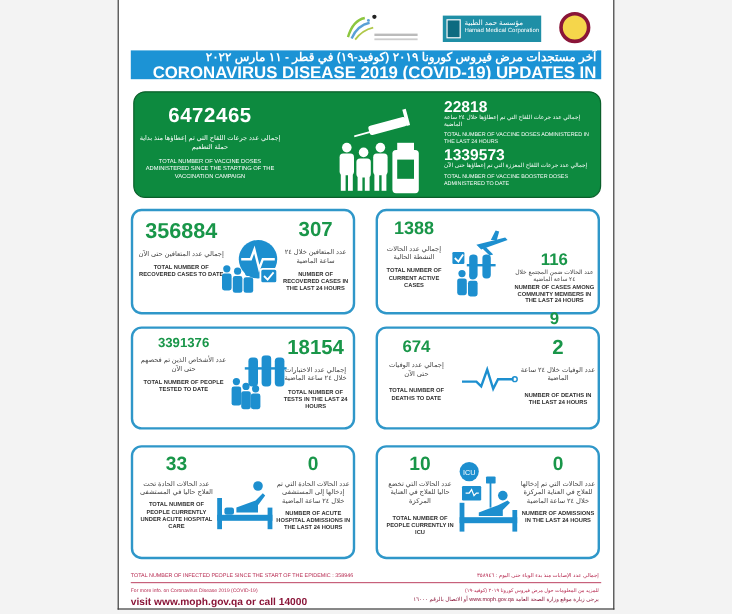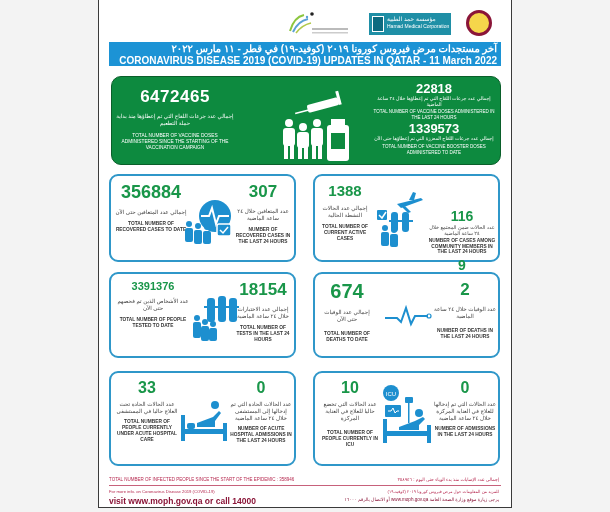--- a/index.html
+++ b/index.html
@@ -7,28 +7,28 @@
   .doc{position:absolute;left:98px;top:0;width:414px;height:508px;background:#fff;border:1px solid #3a3a3a;border-top:none;box-sizing:border-box;}
   .logos{position:absolute;top:8px;left:0;right:0;height:30px;}
   .logo-phcc{position:absolute;left:185px;top:3px;width:66px;height:26px;}
   .logo-hmc{position:absolute;left:270px;top:5px;width:82px;height:22px;background:#1f8fa6;color:#fff;font-size:4px;}
   .logo-hmc .sq{position:absolute;left:3px;top:3px;width:10px;height:14px;background:#0d6b80;border:1px solid #fff;}
   .logo-hmc .t1{position:absolute;left:18px;top:2px;font-size:6px;direction:rtl;}
   .logo-hmc .t2{position:absolute;left:18px;top:10px;font-size:5px;}
   .logo-qatar{position:absolute;left:367px;top:2px;width:26px;height:26px;border-radius:50%;background:#f5d64b;border:3px solid #8a1538;box-sizing:border-box;}
   .title-bar{position:absolute;left:10px;top:42px;width:392px;height:24px;background:#1c93d5;color:#fff;text-align:right;padding-right:4px;box-sizing:border-box;}
   .title-ar{font-size:10px;font-weight:bold;line-height:12px;direction:rtl;padding-top:1px;}
-  .title-en{font-size:10px;font-weight:bold;line-height:11px;}
+  .title-en{font-size:14px;font-weight:bold;line-height:11px;}
   .green{position:absolute;left:12px;top:76px;width:390px;height:89px;background:#0d8a3f;border:1px solid #0a5f2a;border-radius:10px;color:#fff;box-sizing:border-box;}
   .g-left{position:absolute;left:4px;top:10px;width:118px;text-align:center;}
   .g-big{font-size:17px;font-weight:bold;letter-spacing:.5px;}
   .g-ar{font-size:5.5px;line-height:7px;direction:rtl;margin-top:6px;}
   .g-en{font-size:4.8px;line-height:6px;margin-top:6px;}
   .g-icon{position:absolute;left:165px;top:10px;width:80px;height:76px;}
-  .g-right{position:absolute;left:258px;top:4px;width:128px;text-align:center;}
+  .g-right{position:absolute;left:258px;top:4px;width:128px;text-align:left;}
   .g-mid{font-size:13px;font-weight:bold;}
   .g-small-ar{font-size:4.8px;line-height:5.6px;direction:rtl;}
   .g-small-en{font-size:4.5px;line-height:5.6px;margin-top:2px;}
   .card{position:absolute;width:187px;border:2px solid #2f97c9;border-radius:9px;background:#fff;box-sizing:border-box;}
   .col{position:absolute;text-align:center;color:#333;}
   .num{color:#199649;font-weight:bold;}
   .ar{font-size:5.6px;line-height:7px;direction:rtl;color:#444;}
   .en{font-size:4.8px;line-height:6px;color:#333;margin-top:5px;font-weight:bold;}
   .icon{position:absolute;}
   .footer-line{position:absolute;left:10px;width:392px;height:1px;background:#c7617b;}
@@ -196,21 +196,21 @@
     </div>
     <div class="col" style="left:122px;top:6px;width:60px;">
       <div class="num" style="font-size:17px;">18154</div>
       <div class="ar" style="margin-top:6px">إجمالي عدد الاختبارات خلال ٢٤ ساعة الماضية</div>
       <div class="en">TOTAL NUMBER OF TESTS IN THE LAST 24 HOURS</div>
     </div>
   </div>
 
   <div class="card" style="left:214px;top:272px;height:86px;">
     <div class="col" style="left:4px;top:6px;width:56px;">
-      <div class="num" style="font-size:20px;">674</div>
+      <div class="num" style="font-size:14px;">674</div>
       <div class="ar" style="margin-top:6px">إجمالي عدد الوفيات حتى الآن</div>
       <div class="en" style="margin-top:8px">TOTAL NUMBER OF DEATHS TO DATE</div>
     </div>
     <div class="icon" style="left:68px;top:30px;">
       <svg width="50" height="24" viewBox="0 0 50 24">
         <polyline points="2,14 14,14 18,18 23,4 28,20 32,12 45,12" stroke="#1d8fcf" stroke-width="2" fill="none"></polyline>
         <circle cx="46" cy="12" r="2" fill="none" stroke="#1d8fcf" stroke-width="1.2"></circle>
       </svg>
     </div>
     <div class="col" style="left:118px;top:6px;width:64px;">

